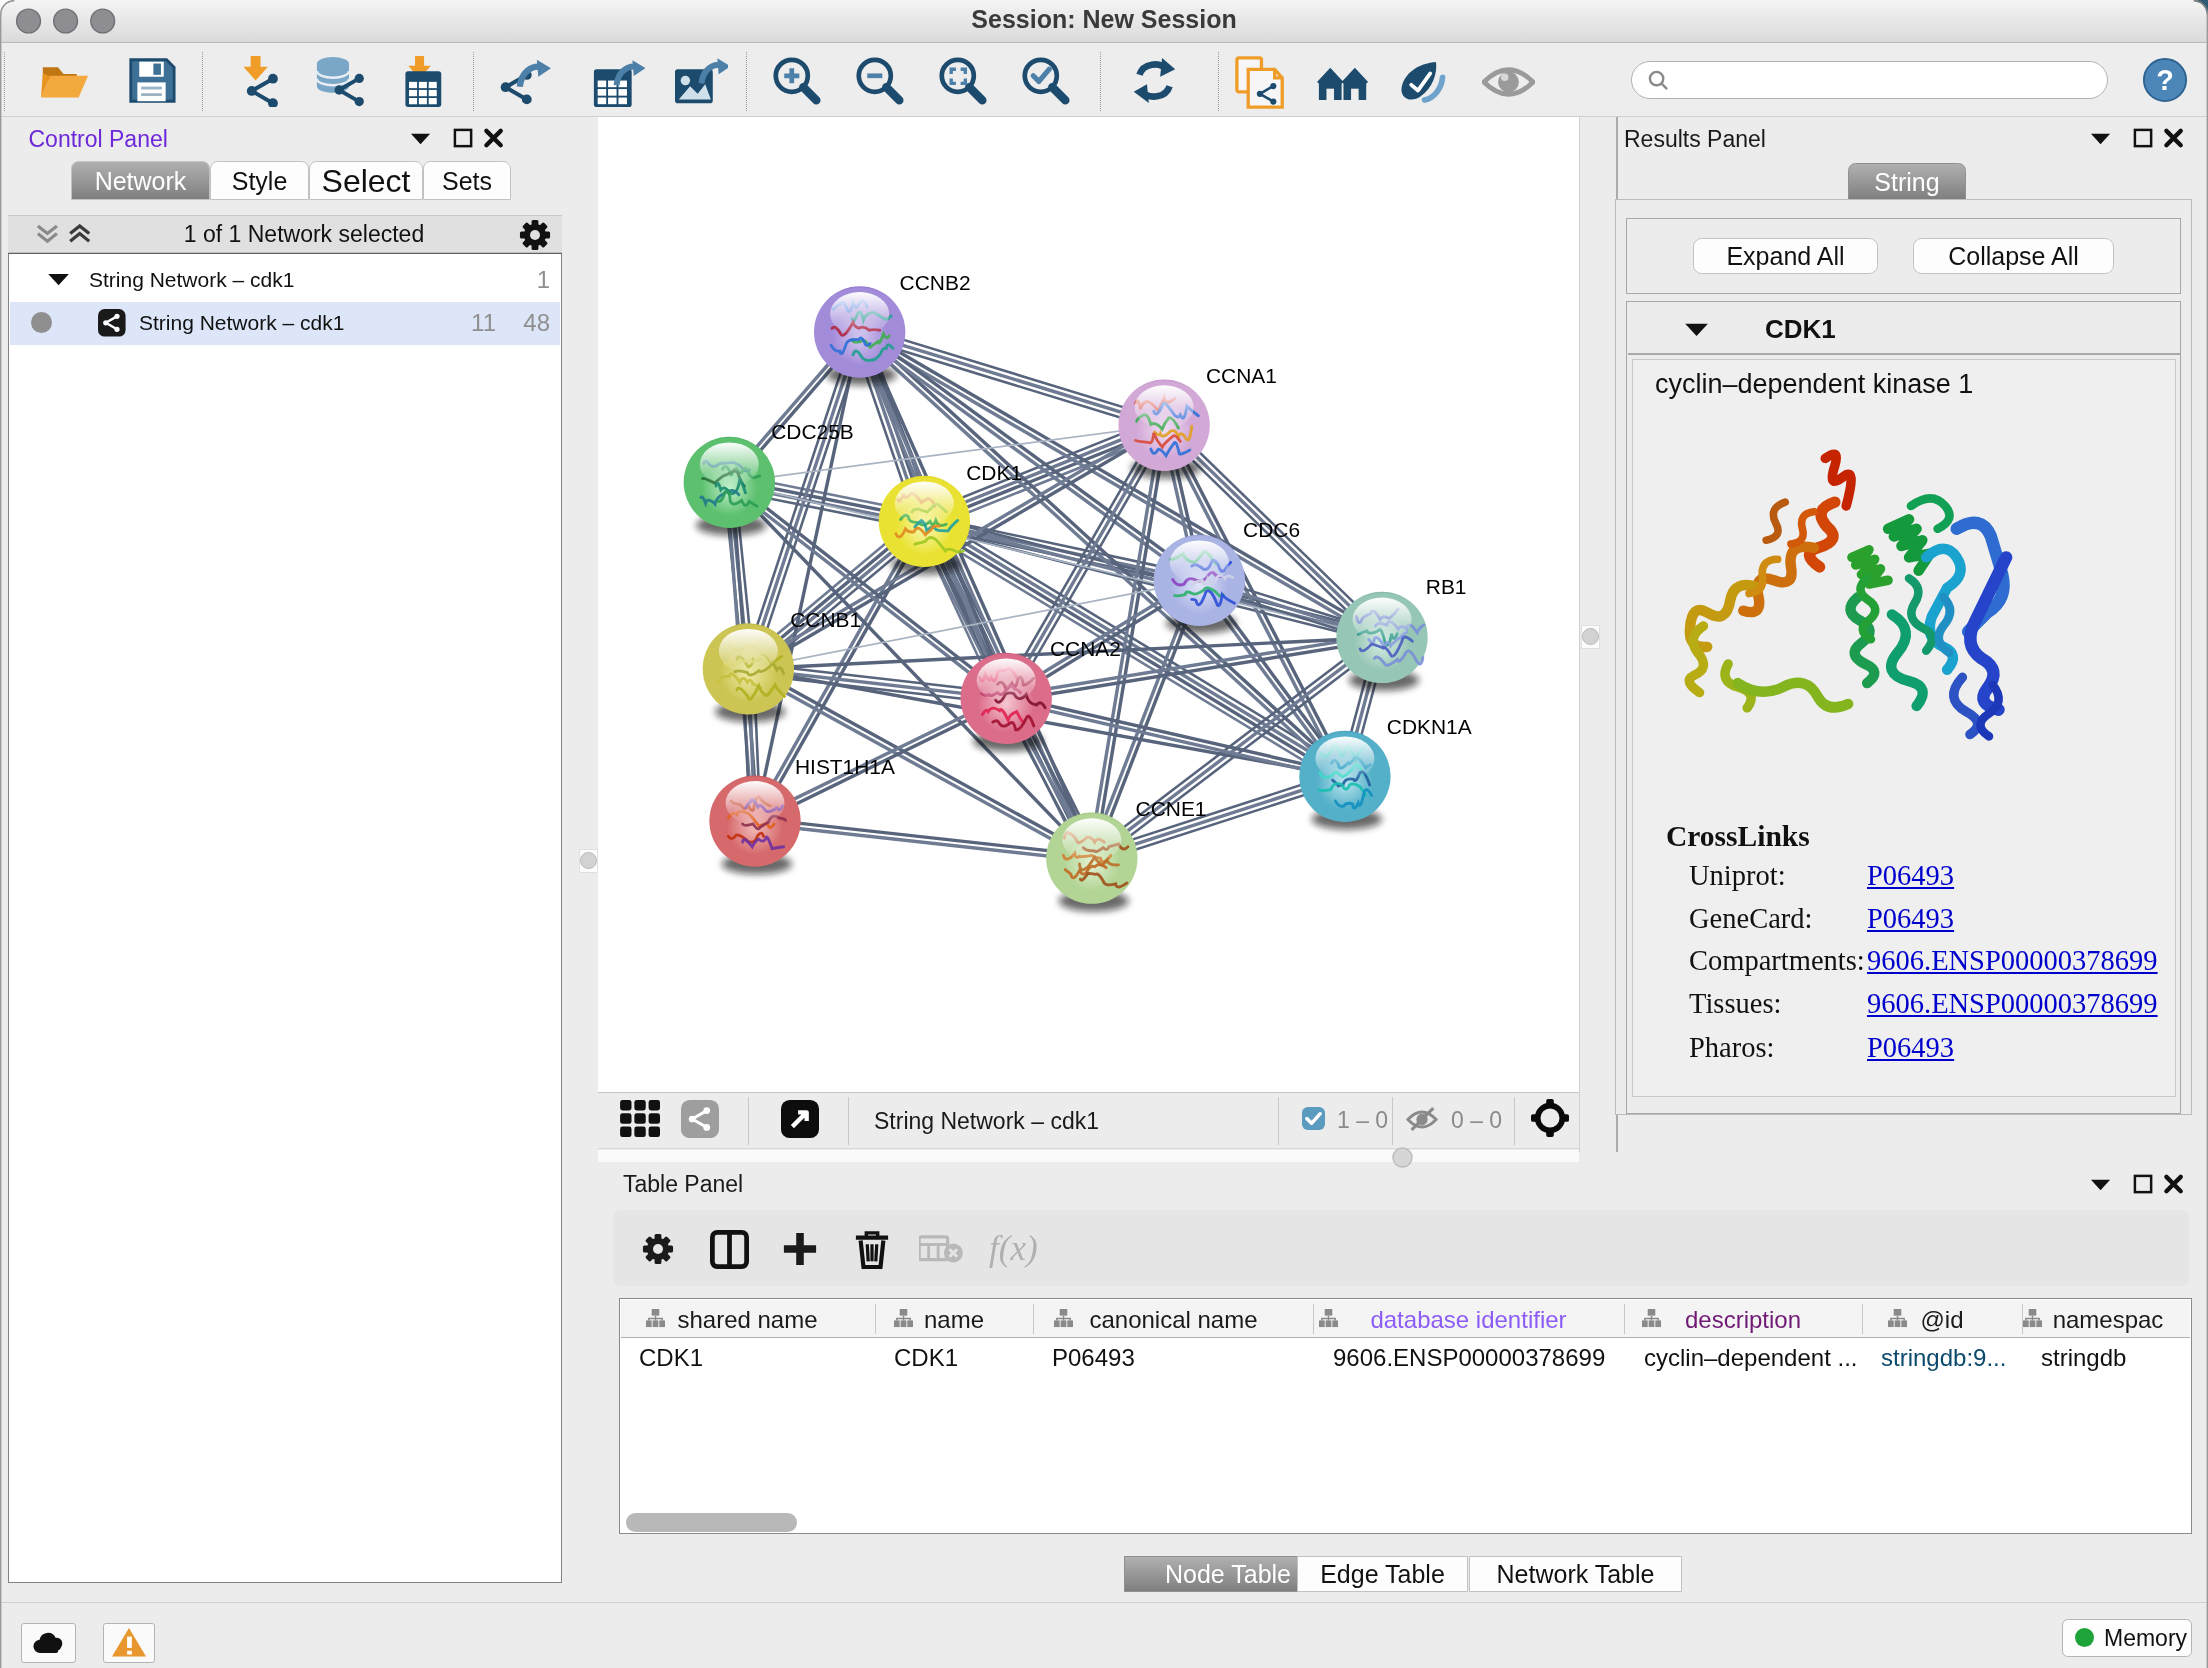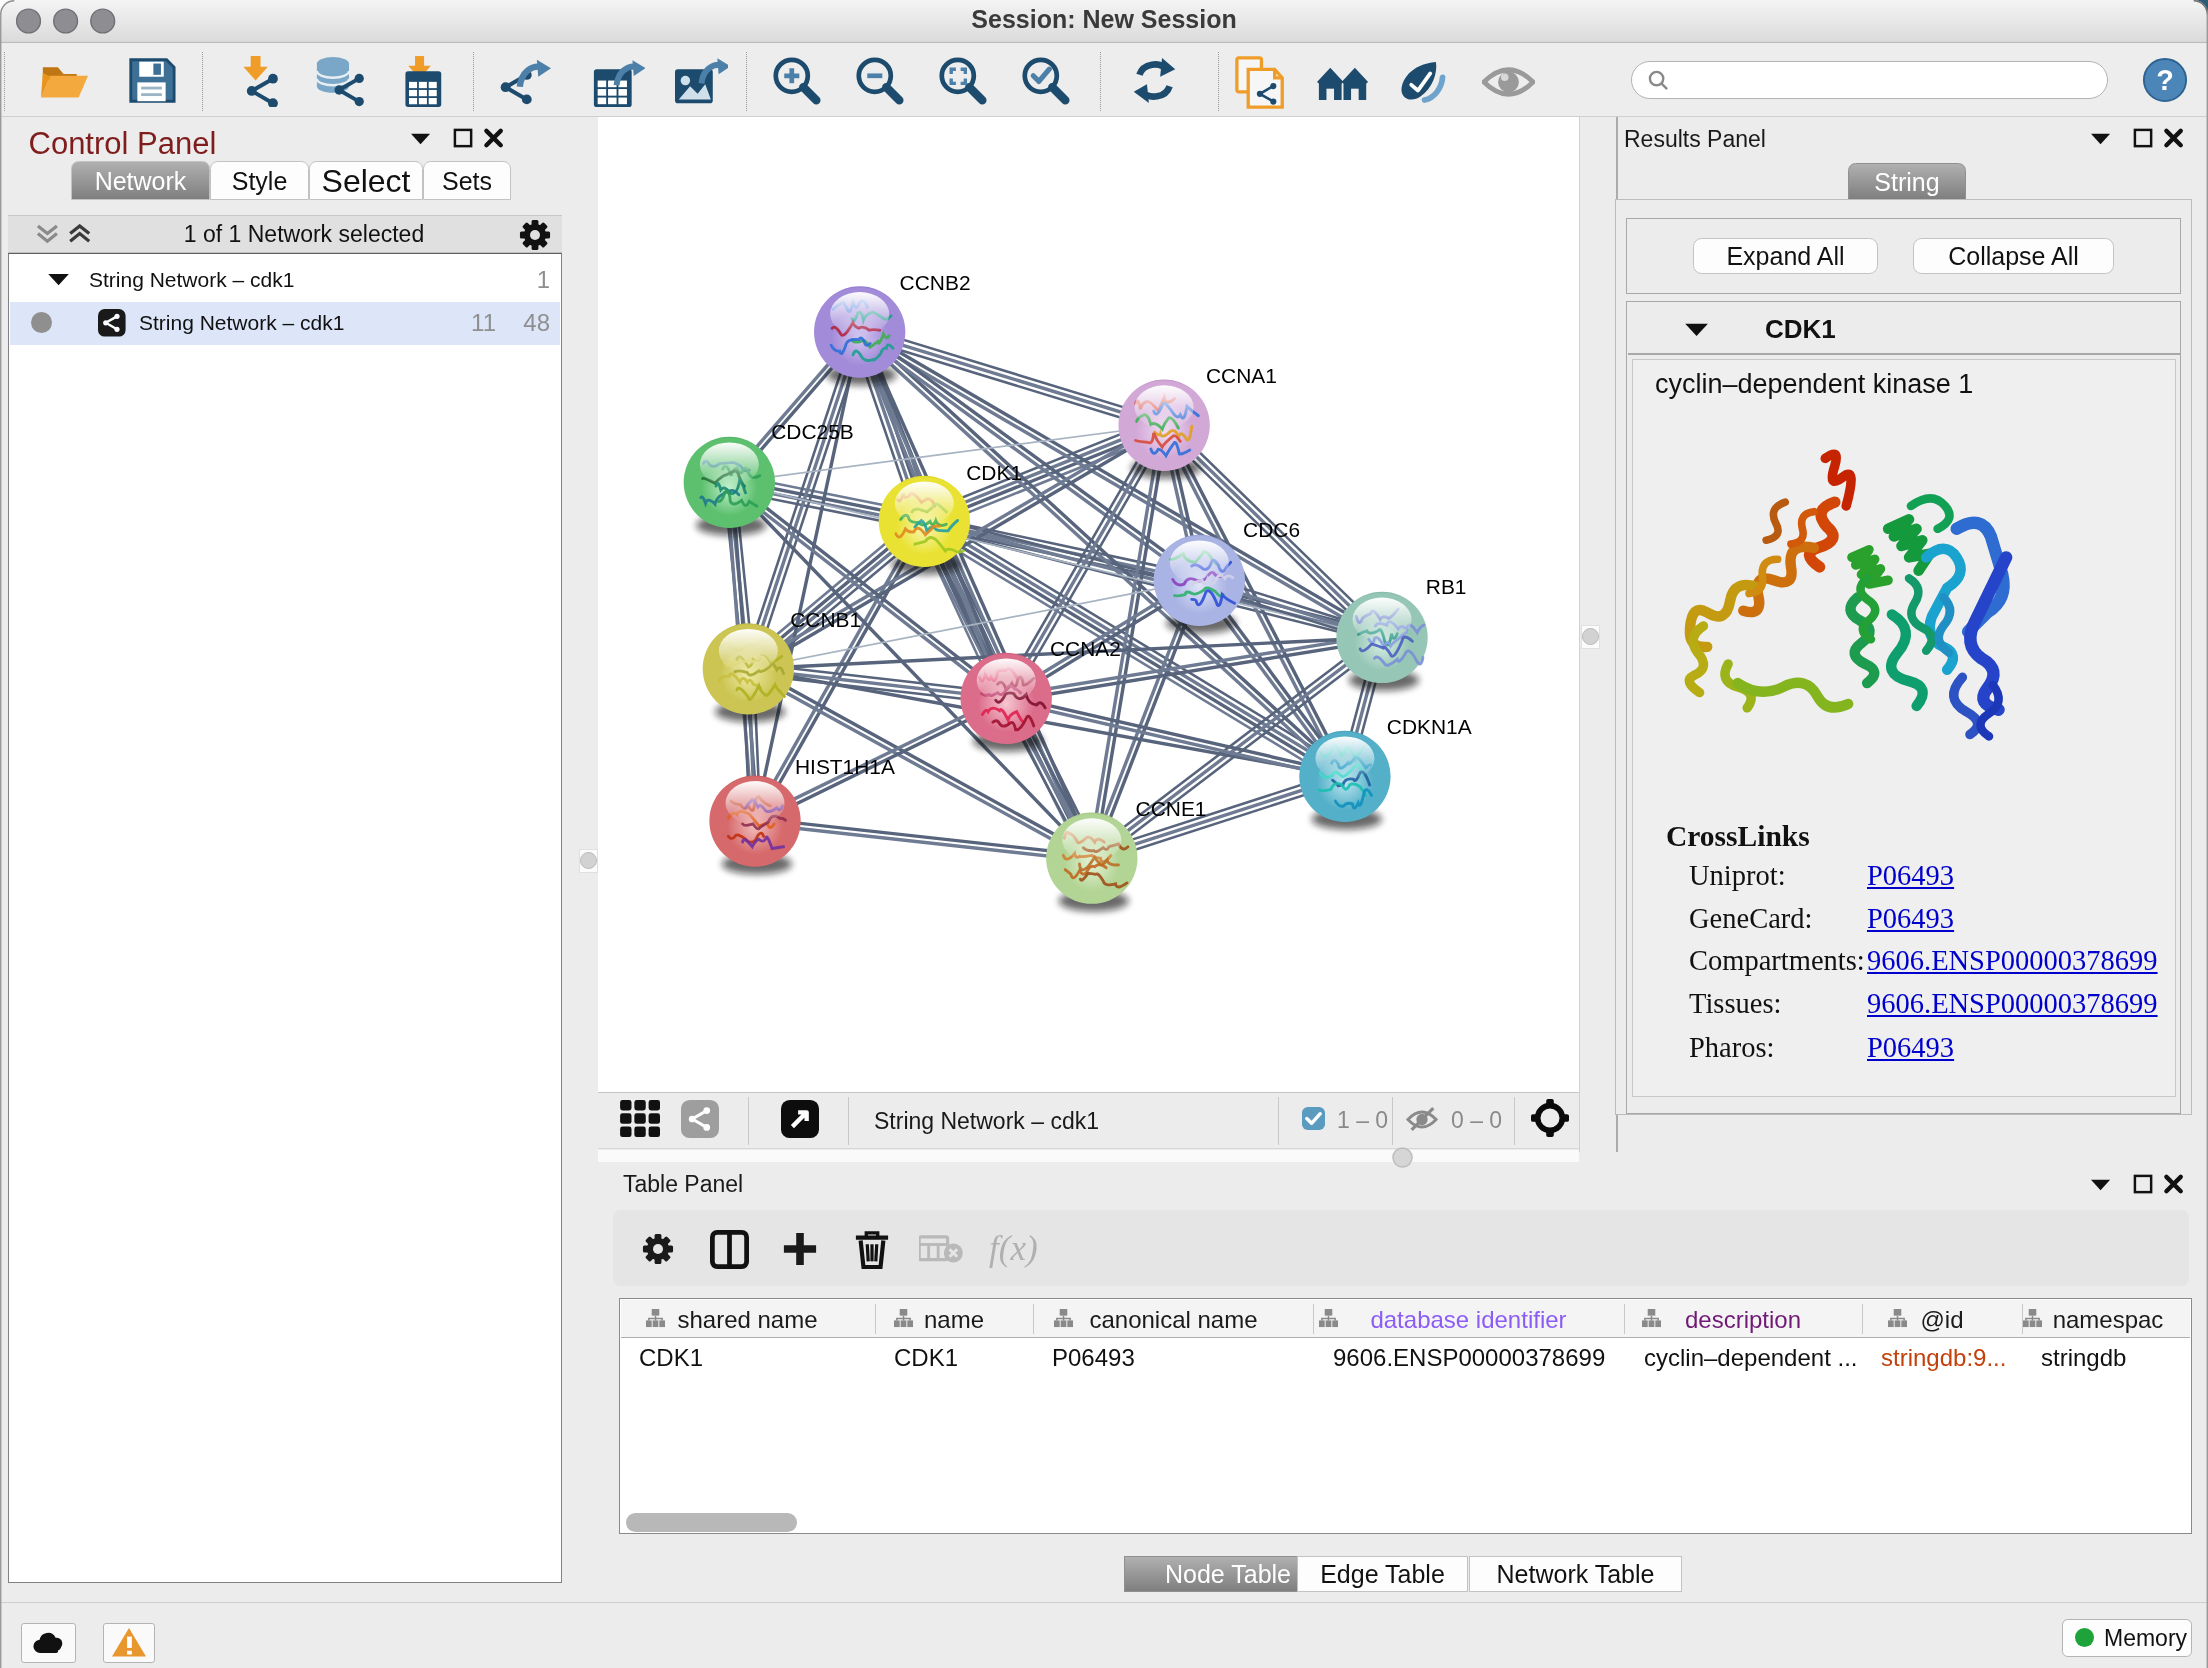--- a/index.html
+++ b/index.html
@@ -161,21 +161,21 @@
     </svg></div>
 <div style="position:absolute;left:1631px;top:61px;width:477px;height:38px;background:#fff;border:1.9px solid #b3b3b3;border-radius:19px"></div>
 <div style="position:absolute;left:1648px;top:70px;width:21px;height:21px;"><svg width="21" height="21" viewBox="0 0 22 22">
       <circle cx="9" cy="9" r="7" fill="none" stroke="#8a8a8a" stroke-width="2.5"></circle>
       <line x1="14" y1="14" x2="20" y2="20" stroke="#8a8a8a" stroke-width="2.5"></line>
     </svg></div>
 <div style="position:absolute;left:2142px;top:57px;width:46px;height:46px;"><svg width="46" height="46" viewBox="0 0 48 48">
       <circle cx="24" cy="24" r="22" fill="#4c86b8" stroke="#2e6391" stroke-width="2"></circle>
       <text x="24" y="34" text-anchor="middle" font-family="Liberation Sans,sans-serif" font-size="30" font-weight="bold" fill="#fff">?</text>
     </svg></div>
-<div class="txt" style="left:28.5px;top:126px;font-size:31px;color:#7f1d1d">Control Panel</div>
+<div class="txt" style="left:28.5px;top:126px;font-size:23px;color:#6d28d9">Control Panel</div>
 <div style="position:absolute;left:411px;top:127px;width:105px;height:23px;"><svg width="105" height="23" viewBox="0 0 110 24">
       <polygon points="0,7 20,7 10,18" fill="#111"></polygon>
       <rect x="46" y="3" width="17" height="17" fill="none" stroke="#111" stroke-width="2.6"></rect>
       <path d="M79,4 L94,19 M94,4 L79,19" stroke="#111" stroke-width="4.6" stroke-linecap="round"></path>
     </svg></div>
 <div class="txt" style="left:71px;top:161px;width:139px;height:39px;background:linear-gradient(#b0b0b0,#7f7f7f);color:#fff;border:1px solid #c2c2c2;border-radius:7.6px 7.6px 0 0;text-align:center;line-height:38px;font-size:25px">Network</div>
 <div class="txt" style="left:210px;top:161px;width:99px;height:39px;background:#fdfdfd;color:#111;border:1px solid #c2c2c2;border-radius:7.6px 7.6px 0 0;text-align:center;line-height:38px;font-size:25px">Style</div>
 <div class="txt" style="left:309px;top:161px;width:114px;height:39px;background:#fdfdfd;color:#111;border:1px solid #c2c2c2;border-radius:7.6px 7.6px 0 0;text-align:center;line-height:38px;font-size:32px">Select</div>
 <div class="txt" style="left:423px;top:161px;width:88px;height:39px;background:#fdfdfd;color:#111;border:1px solid #c2c2c2;border-radius:7.6px 7.6px 0 0;text-align:center;line-height:38px;font-size:25px">Sets</div>
 <div style="position:absolute;left:7.6px;top:215px;width:554px;height:38px;background:#e0e0e0;border-top:1px solid #c8c8c8;border-bottom:1px solid #c0c0c0"></div>
@@ -761,21 +761,21 @@
       <rect x="7" y="12" width="6" height="7" fill="#8a8a8a"></rect>
       <rect x="14" y="12" width="6" height="7" fill="#8a8a8a"></rect>
       <path d="M10,7 v3 M3,12 v-2 h14 v2 M10,10 v2" stroke="#8a8a8a" stroke-width="1.6" fill="none"></path>
     </svg></div>
 <div style="position:absolute;left:2022px;top:1304px;width:1px;height:30px;background:#c8c8c8"></div>
 <div class="txt" style="left:639px;top:1344px;font-size:24px;color:#111">CDK1</div>
 <div class="txt" style="left:894px;top:1344px;font-size:24px;color:#111">CDK1</div>
 <div class="txt" style="left:1052px;top:1344px;font-size:24px;color:#111">P06493</div>
 <div class="txt" style="left:1333px;top:1344px;font-size:24px;color:#111">9606.ENSP00000378699</div>
 <div class="txt" style="left:1644px;top:1344px;font-size:24px;color:#111">cyclin–dependent ...</div>
-<div class="txt" style="left:1881px;top:1344px;font-size:24px;color:#c2410c">stringdb:9...</div>
+<div class="txt" style="left:1881px;top:1344px;font-size:24px;color:#0c4a6e">stringdb:9...</div>
 <div class="txt" style="left:2041px;top:1344px;font-size:24px;color:#111">stringdb</div>
 <div style="position:absolute;left:626px;top:1513px;width:171px;height:19px;background:#b8b8b8;border-radius:9.5px"></div>
 <div class="txt" style="left:1124px;top:1556px;width:208px;height:36px;background:linear-gradient(#b0b0b0,#7f7f7f);color:#fff;border:1px solid #909090;text-align:center;line-height:35px;font-size:25px">Node Table</div>
 <div class="txt" style="left:1297px;top:1556px;width:171px;height:36px;background:#fdfdfd;color:#111;border:1px solid #c2c2c2;text-align:center;line-height:35px;font-size:25px">Edge Table</div>
 <div class="txt" style="left:1469px;top:1556px;width:213px;height:36px;background:#fdfdfd;color:#111;border:1px solid #c2c2c2;text-align:center;line-height:35px;font-size:25px">Network Table</div>
 <div style="position:absolute;left:0px;top:1602px;width:2208px;height:67px;background:#ececec;border-top:1px solid #cfcfcf"></div>
 <div style="position:absolute;left:21px;top:1623px;width:55px;height:40px;background:#fafafa;border:1.9px solid #b4b4b4;border-radius:2.9px"></div>
 <div style="position:absolute;left:32px;top:1632px;width:34px;height:23px;"><svg width="34" height="23" viewBox="0 0 36 24">
       <path d="M9,22 a7,7 0 0 1 -1,-14 a9,9 0 0 1 17,-2 a6,6 0 0 1 2,12 q2,4 -2,4 z" fill="#111"></path>
       <circle cx="25" cy="14" r="6" fill="#111"></circle>

